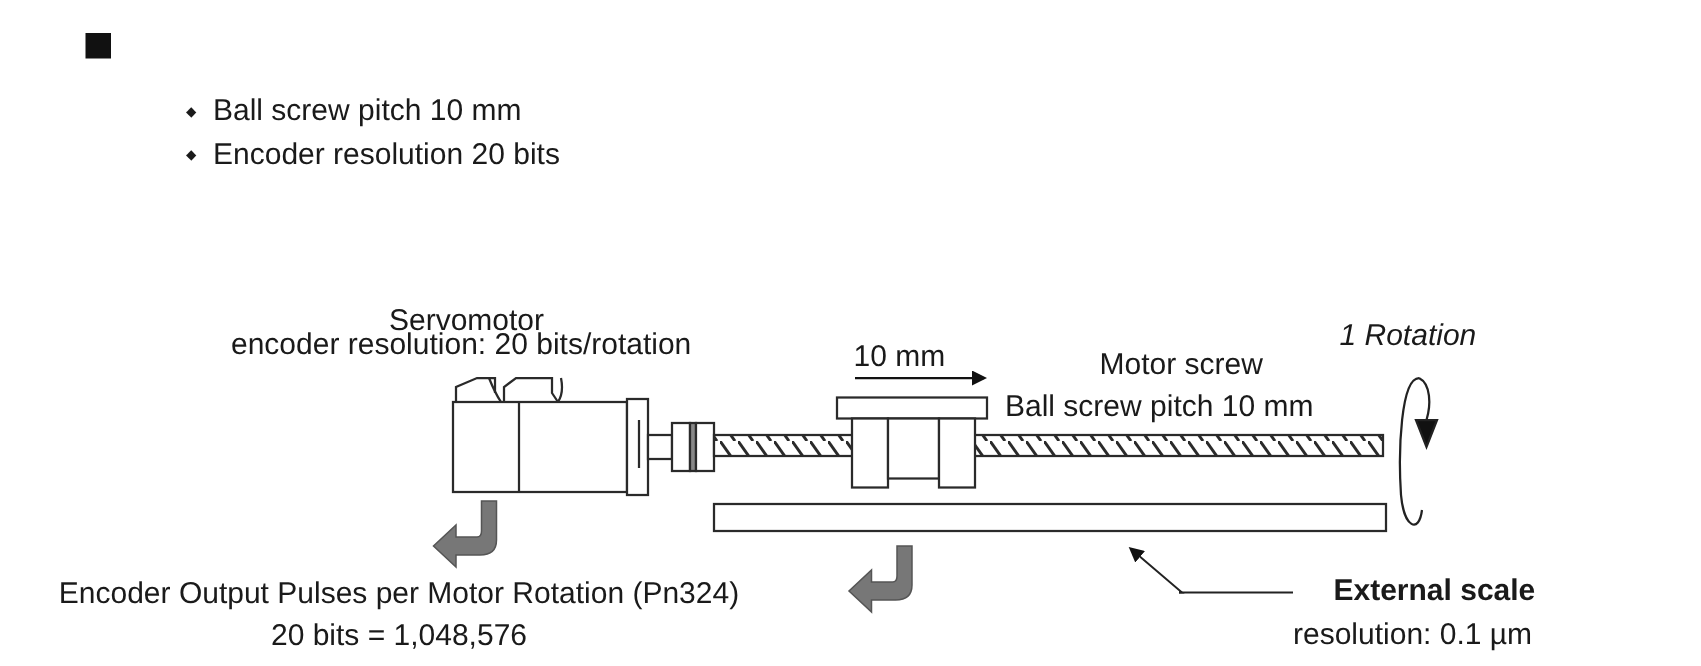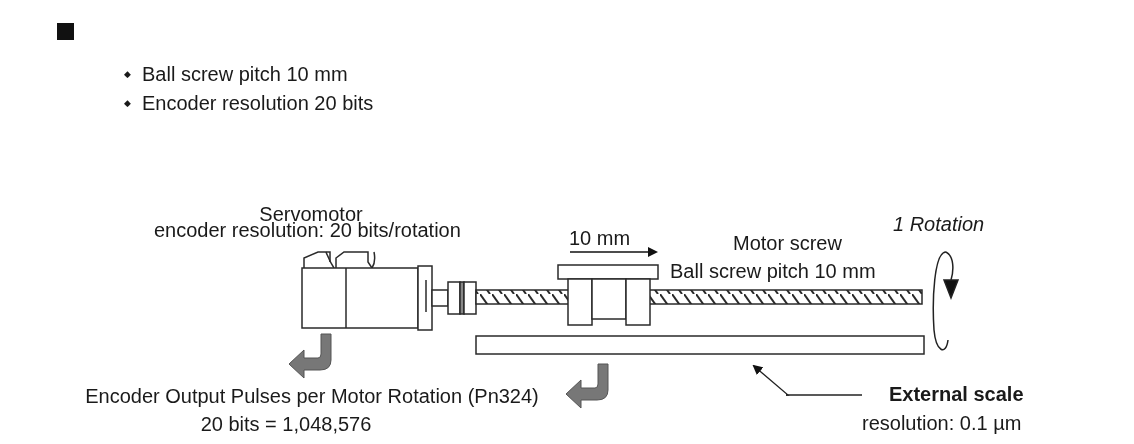--- a/index.html
+++ b/index.html
@@ -77,16 +77,16 @@
   <path d="M321,334 L331,334 L331,360 Q331,370 320,370 L304,370 L304,378 L289,364 L304,350 L304,358 L318,358 Q321,358 321,354 Z" fill="#777" stroke="#555" stroke-width="1"></path>
   <path d="M598,364 L608,364 L608,390 Q608,400 597,400 L581,400 L581,408 L566,394 L581,380 L581,388 L595,388 Q598,388 598,384 Z" fill="#777" stroke="#555" stroke-width="1"></path>
 </svg>
 
 <div class="lbl center" style="left:246px; top:191px; width:130px;margin-top:12px;">Servomotor</div>
 <div class="lbl" style="left:138px; top:219px;margin-left:16px;">encoder resolution: 20 bits/rotation</div>
 <div class="lbl" style="left:569px; top:227px;">10 mm</div>
 <div class="lbl" style="left:733px; top:232px;">Motor screw</div>
 <div class="lbl" style="left:670px; top:260px;">Ball screw pitch 10 mm</div>
 <div class="lbl" style="left:893px; top:213px;font-style:italic;">1 Rotation</div>
-<div class="lbl center" style="left:0px; top:385px; width:532px;margin-left:46px;">Encoder Output Pulses per Motor Rotation (Pn324)</div>
-<div class="lbl center" style="left:0px; top:413px; width:532px;padding-left:20px;">20 bits = 1,048,576</div>
+<div class="lbl center" style="left:0px; top:385px; width:532px;">Encoder Output Pulses per Motor Rotation (Pn324)</div>
+<div class="lbl center" style="left:0px; top:413px; width:532px;">20 bits = 1,048,576</div>
 <div class="lbl" style="left:889px; top:383px;font-weight:bold;">External scale</div>
 <div class="lbl" style="left:862px; top:412px;text-align:right;">resolution: 0.1 µm</div>
 
 </body></html>

